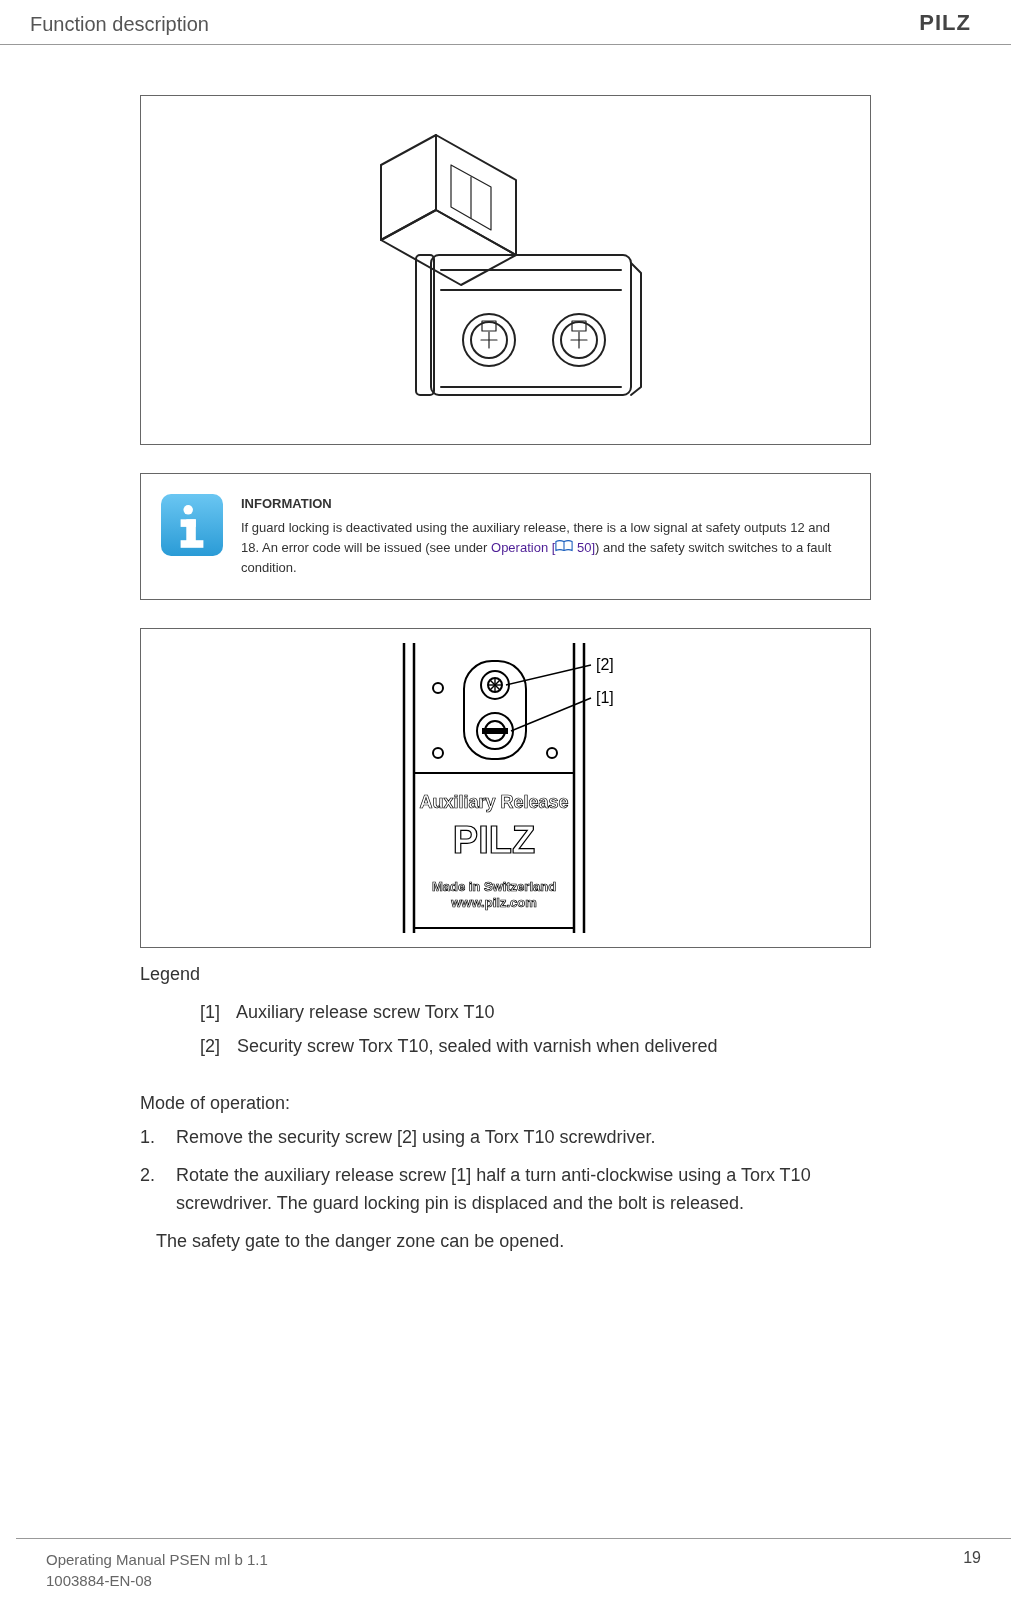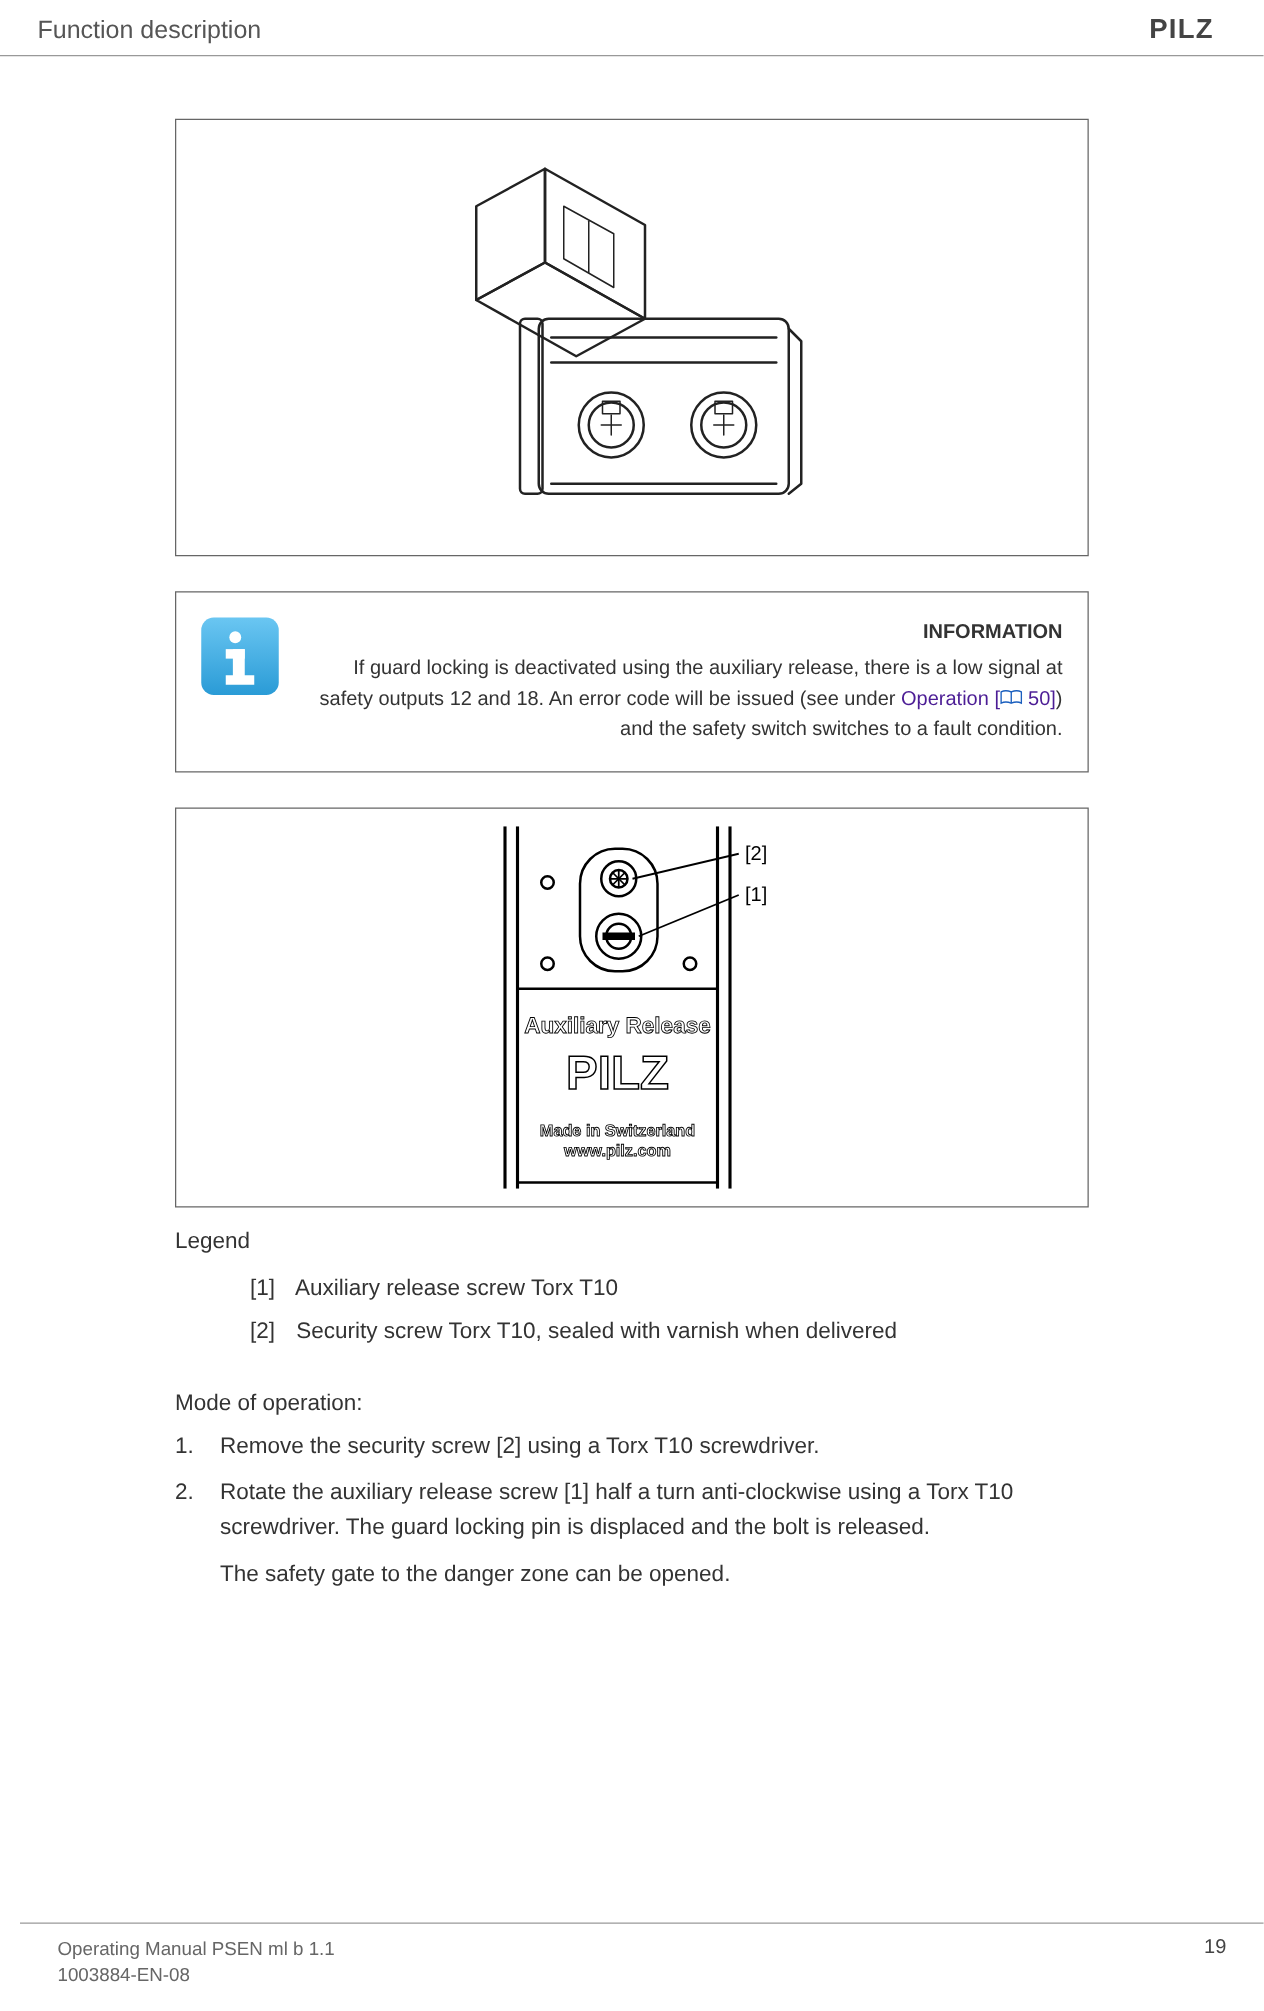--- a/index.html
+++ b/index.html
@@ -47,21 +47,21 @@
   }
   .info-icon {
     width: 62px; height: 62px;
     border-radius: 10px;
     background: linear-gradient(#6ac6f2, #2a9bd6);
     color: #fff;
     display: flex; align-items: center; justify-content: center;
     flex-shrink: 0;
   }
   .info-icon svg { width: 38px; height: 46px; }
-  .info-text { font-size: 16px; line-height: 1.55; color: #333; text-align: right; }
+  .info-text { font-size: 13px; line-height: 1.55; color: #333; }
   .info-heading { font-weight: bold; margin-bottom: 4px; }
   .link { color: #4c1d95; }
   .book-icon { display: inline-block; width: 18px; height: 14px; vertical-align: -1px; }
   .fig-box-2 {
     border: 1px solid #666;
     height: 320px;
     margin: 0 100px 16px 100px;
     display: flex;
     align-items: center;
     justify-content: center;
@@ -70,21 +70,21 @@
   .legend-block { margin: 0 100px 30px 100px; }
   .legend-title { font-weight: normal; margin-bottom: 10px; }
   .legend-list { list-style: none; padding-left: 30px; }
   .legend-list li { line-height: 1.9; margin-left: 30px; }
   .legend-key { display: inline-block; width: 32px; }
   .mode-block { margin: 0 100px 0 100px; }
   .mode-title { font-weight: normal; margin-bottom: 10px; }
   .steps { list-style: none; }
   .steps li { display: flex; gap: 14px; line-height: 1.55; margin-bottom: 10px; }
   .step-num { flex-shrink: 0; width: 22px; }
-  .step-extra { margin-left: 36px; line-height: 1.55; }
+  .step-extra { margin-left: 16px; line-height: 1.55; }
   .footer {
     position: absolute;
     bottom: 18px; left: 16px; right: 0;
     padding: 10px 30px 0 30px;
     border-top: 1px solid #999;
     display: flex; justify-content: space-between; align-items: flex-start;
     font-size: 15px; color: #666;
   }
   .footer-left { line-height: 1.4; }
   .page-num { font-size: 16px; color: #444; }

